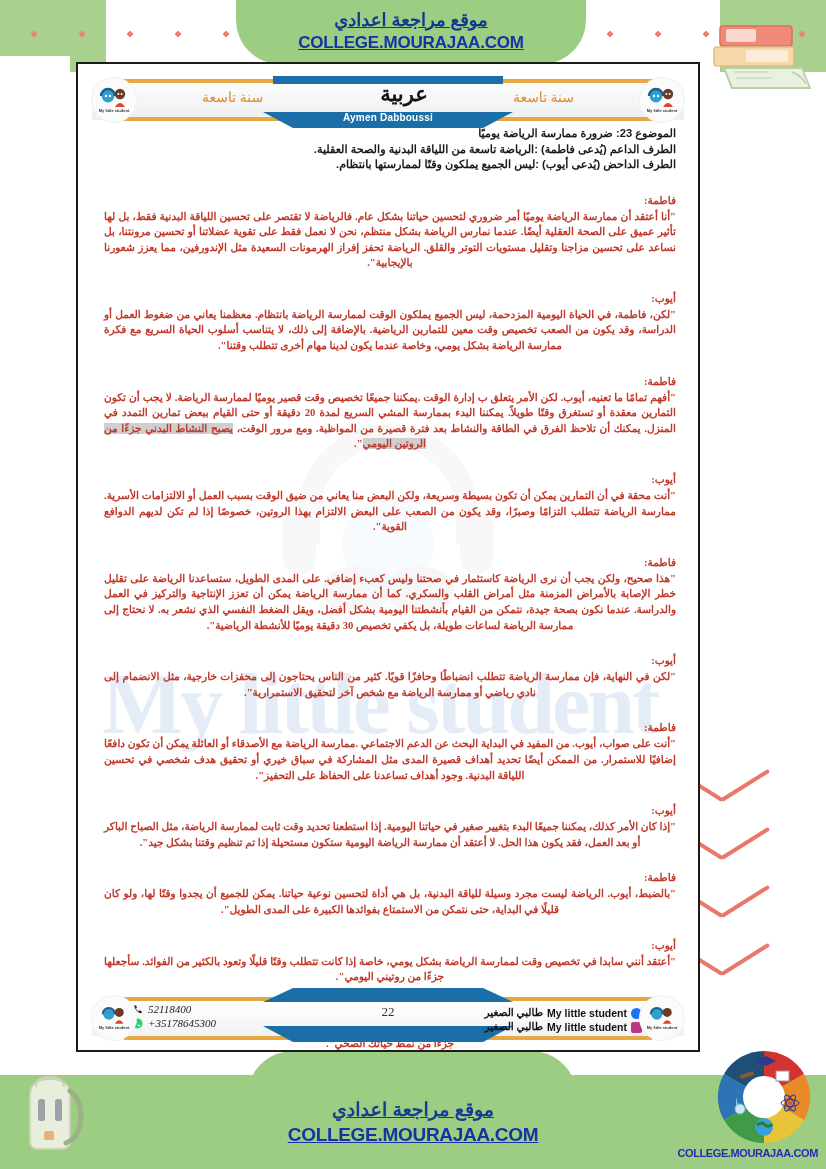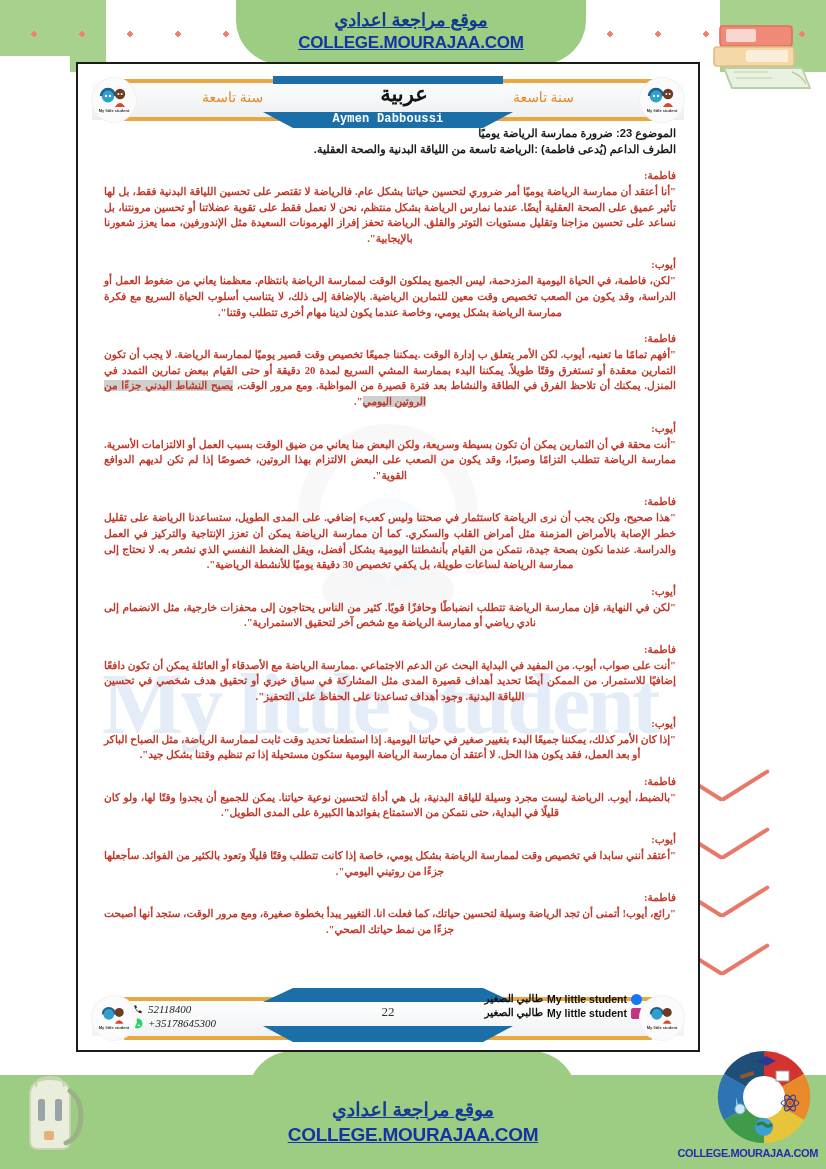--- a/index.html
+++ b/index.html
@@ -131,22 +131,22 @@
     clip-path:polygon(0 0,100% 0,88% 100%,12% 100%);
   }
   .hdr-title{
     position:absolute;left:50%;top:10px;transform:translateX(-50%);
     font-size:21px;font-weight:bold;color:#141414;direction:rtl;
     font-family:"Liberation Serif",serif;
     margin-left:16px;
   }
   .hdr-sub{
     position:absolute;left:50%;top:40px;transform:translateX(-50%);
-    font-size:12px;font-weight:bold;color:#ffffff;
-    font-family:Liberation Mono, monospace;z-index:3;letter-spacing:.2px;
+    font-size:10px;font-weight:bold;color:#ffffff;
+    font-family:Liberation Sans, sans-serif;z-index:3;letter-spacing:.2px;
   }
   .hdr-grade{
     position:absolute;top:17px;font-size:14px;font-weight:normal;color:#e08a2c;
     direction:rtl;font-family:"Liberation Serif",serif;
   }
   .hdr-grade.left{left:124px;}
   .hdr-grade.right{right:124px;}
 
   .badge{
     position:absolute;top:6px;width:44px;height:44px;border-radius:50%;
@@ -162,21 +162,21 @@
     position:absolute;left:26px;right:22px;top:62px;
     direction:rtl;text-align:justify;
   }
   .meta{
     color:#1a1a1a;font-weight:bold;font-size:11.2px;line-height:15.5px;
     font-family:Liberation Sans, sans-serif;text-align:right;margin-bottom:2px;
   }
   .meta div{ text-align:right; }
   .speaker{
     color:#c0392b;font-weight:bold;font-size:10.6px;line-height:14px;
-    font-family:"Liberation Serif",serif;text-align:right;margin-top:12px;
+    font-family:"Liberation Serif",serif;text-align:right;margin-top:21px;
   }
   .para{
     color:#c0392b;font-weight:bold;font-size:10.6px;line-height:15.6px;
     font-family:"Liberation Serif",serif;text-align:justify;
     text-align-last:center;margin:1px 0 0 0;
   }
   .para .hl{background:#cfcfcf;}
 
   
   .ftr{position:absolute;left:0;bottom:8px;width:100%;height:48px;}
@@ -199,21 +199,21 @@
   .ftr-page{
     position:absolute;left:50%;bottom:22px;transform:translateX(-50%);
     font-size:13px;color:#333;font-family:"Liberation Serif",serif;
   }
   .phones{
     position:absolute;left:54px;bottom:12px;font-family:"Liberation Serif",serif;
     font-size:11px;color:#222;line-height:14px;font-style:italic;
   }
   .phones .row{display:flex;align-items:center;gap:5px;}
   .socials{
-    position:absolute;right:56px;bottom:22px;font-size:10.5px;color:#111;
+    position:absolute;right:56px;bottom:8px;font-size:10.5px;color:#111;
     line-height:14px;font-weight:bold;
   }
   .socials .row{display:flex;align-items:center;justify-content:flex-end;gap:4px;direction:ltr;}
   .socials .name{font-weight:bold;}
   .socials .ar{direction:rtl;font-family:"Liberation Serif",serif;}
   .sicon{width:11px;height:11px;border-radius:2px;display:inline-block;}
   .fb{background:#1877f2;border-radius:50%;}
   .ig{background:#c13584;}
   .badge.fl{bottom:2px;top:auto;}
 </style>
@@ -314,20 +314,21 @@
           <path d="M16 20 q5-8 10 0" fill="#d8472f"></path>
         </svg>
         <div class="cap">My little student</div>
       </div>
     </div>
 
     <div class="content">
       <div class="meta">
         <div>الموضوع 23: ضرورة ممارسة الرياضة يوميًا</div>
         <div>الطرف الداعم (يُدعى فاطمة) :الرياضة تاسعة من اللياقة البدنية والصحة العقلية.</div>
+        <div>الطرف الداحض (يُدعى أيوب) :ليس الجميع يملكون وقتًا لممارستها بانتظام.</div>
       </div>
 
       <div id="dialogue">
           <div class="speaker">فاطمة:</div>
           <div class="para">"أنا أعتقد أن ممارسة الرياضة يوميًا أمر ضروري لتحسين حياتنا بشكل عام. فالرياضة لا تقتصر على تحسين اللياقة البدنية فقط، بل لها تأثير عميق على الصحة العقلية أيضًا. عندما نمارس الرياضة بشكل منتظم، نحن لا نعمل فقط على تقوية عضلاتنا أو تحسين مرونتنا، بل نساعد على تحسين مزاجنا وتقليل مستويات التوتر والقلق. الرياضة تحفز إفراز الهرمونات السعيدة مثل الإندورفين، مما يعزز شعورنا بالإيجابية".</div>
           <div class="speaker">أيوب:</div>
           <div class="para">"لكن، فاطمة، في الحياة اليومية المزدحمة، ليس الجميع يملكون الوقت لممارسة الرياضة بانتظام. معظمنا يعاني من ضغوط العمل أو الدراسة، وقد يكون من الصعب تخصيص وقت معين للتمارين الرياضية. بالإضافة إلى ذلك، لا يتناسب أسلوب الحياة السريع مع فكرة ممارسة الرياضة بشكل يومي، وخاصة عندما يكون لدينا مهام أخرى تتطلب وقتنا".</div>
           <div class="speaker">فاطمة:</div>
           <div class="para">"أفهم تمامًا ما تعنيه، أيوب. لكن الأمر يتعلق ب إدارة الوقت .يمكننا جميعًا تخصيص وقت قصير يوميًا لممارسة الرياضة. لا يجب أن تكون التمارين معقدة أو تستغرق وقتًا طويلاً. يمكننا البدء بممارسة المشي السريع لمدة 20 دقيقة أو حتى القيام ببعض تمارين التمدد في المنزل. يمكنك أن تلاحظ الفرق في الطاقة والنشاط بعد فترة قصيرة من المواظبة. ومع مرور الوقت، <span class="hl">يصبح النشاط البدني جزءًا من الروتين اليومي</span>".</div>
           <div class="speaker">أيوب:</div>

